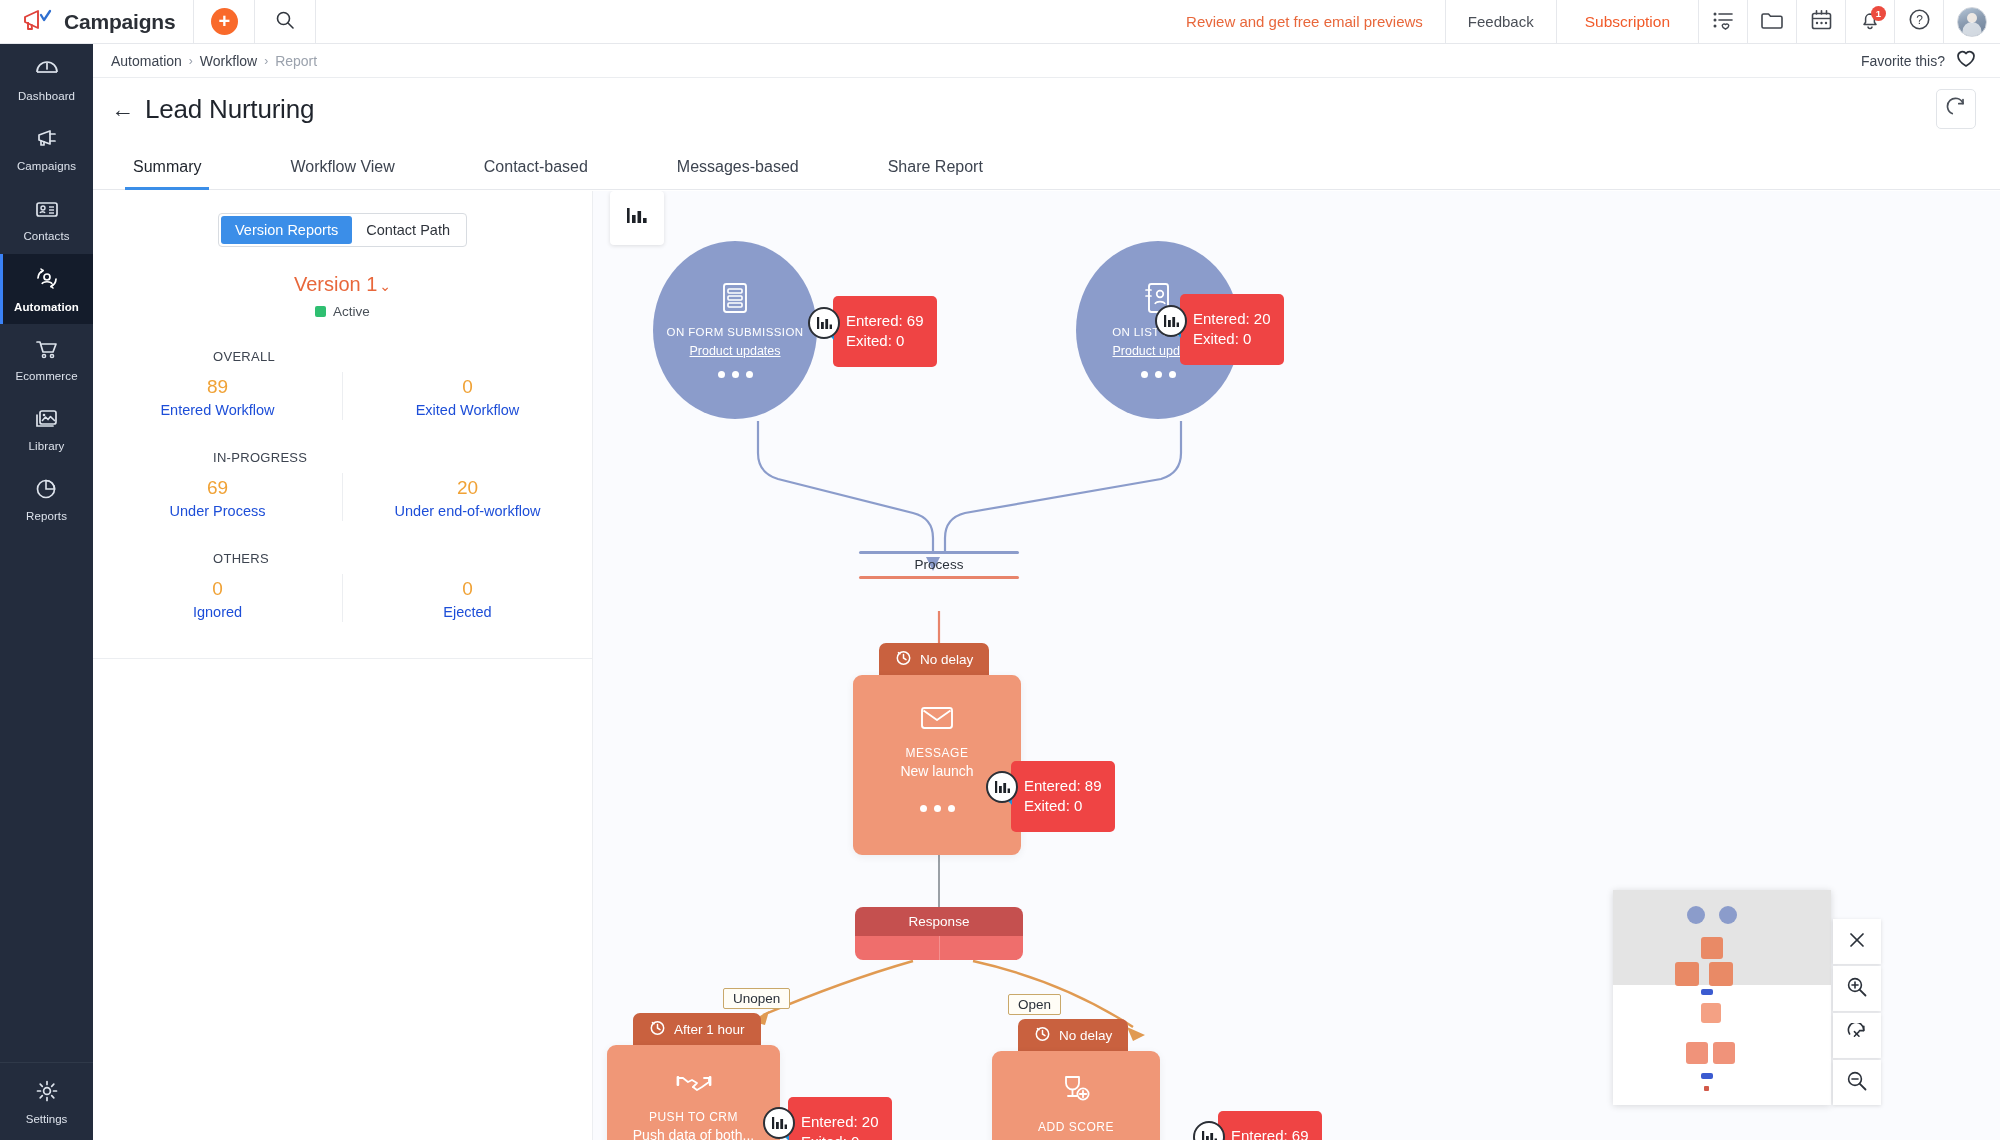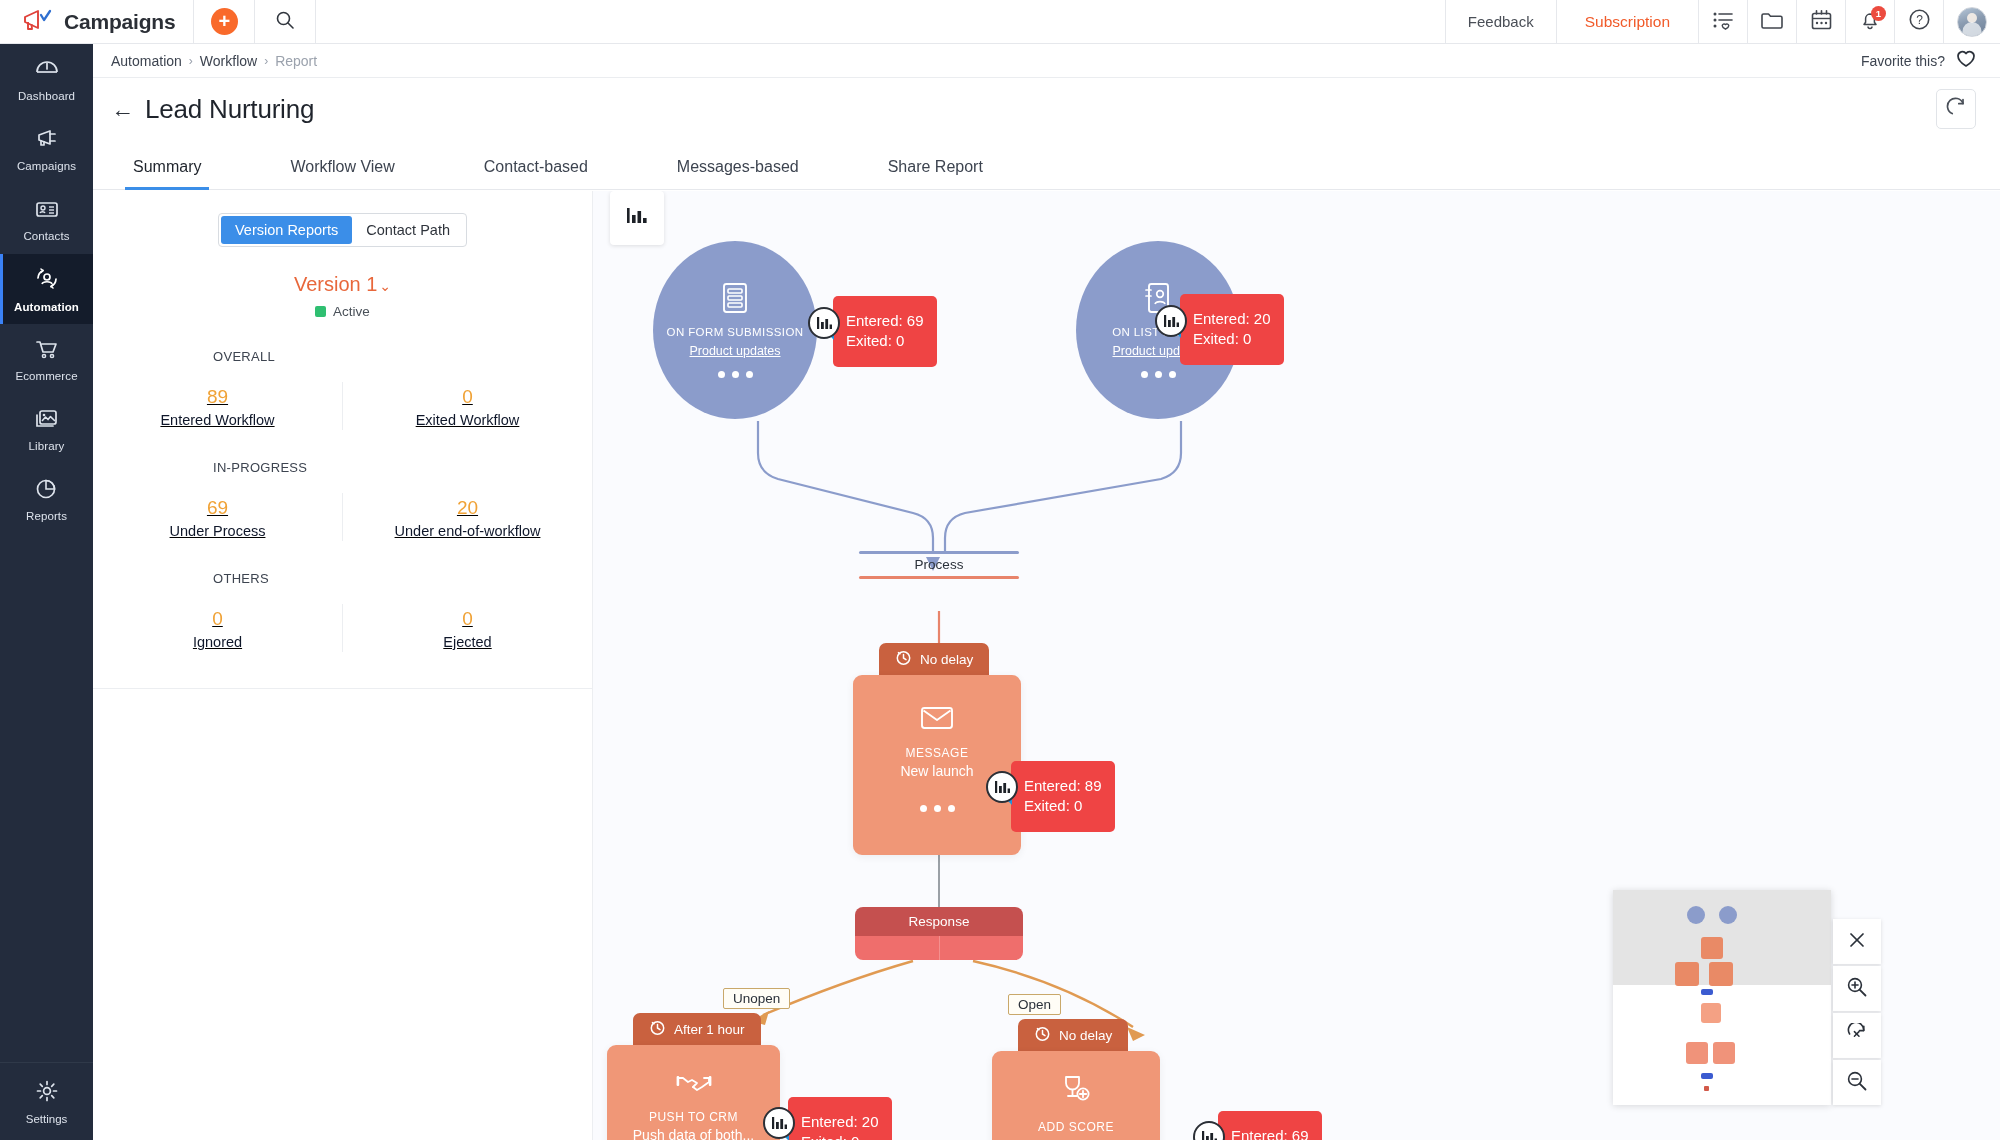--- a/index.html
+++ b/index.html
@@ -144,27 +144,27 @@
     text-align: center; margin-top: 26px; color: #e8673b; font-size: 20px; cursor: pointer;
   }
   .version-line .chev { font-size: 14px; margin-left: 2px; }
   .status-line {
     display: flex; align-items: center; justify-content: center; gap: 7px; margin-top: 8px;
   }
   .status-dot { width: 11px; height: 11px; background: #2fbf71; border-radius: 2px; }
   .status-txt { font-size: 13.5px; color: #4a5159; }
 
   .sec-title { font-size: 13px; color: #3d4450; padding: 0 0 0 120px; margin-top: 30px; letter-spacing:.3px;}
-  .statgrid { display: flex; margin-top: 18px; text-decoration: underline; }
+  .statgrid { display: flex; margin-top: 8px; }
   .statcell {
     flex: 1; text-align: center; padding: 4px 0 2px 0;
   }
   .statcell + .statcell { border-left: 1px solid #eceef1; }
   .statcell .num { font-size: 19px; color: #f0a236; }
-  .statcell .lbl { font-size: 14.5px; color: #0f172a; margin-top: 4px; }
+  .statcell .lbl { font-size: 14.5px; color: #1d4ed8; margin-top: 4px; }
 
   
   .canvas {
     position: absolute; top: 191px; left: 593px; width: 1407px; height: 949px;
     background: #fafbfe; overflow: hidden; z-index: 10;
   }
   .chart-tool {
     position: absolute; left: 17px; top: 0px; width: 54px; height: 54px;
     background: #fff; border-radius: 4px; box-shadow: 0 1px 4px rgba(0,0,0,.12);
     display: flex; align-items: center; justify-content: center;
@@ -283,20 +283,21 @@
     <div class="tb-searchbox">
       <span>
         <svg width="20" height="20" viewBox="0 0 20 20">
             <circle cx="8.5" cy="8.5" r="6" fill="none" stroke="#31363e" stroke-width="1.6"></circle>
             <line x1="13" y1="13" x2="18" y2="18" stroke="#31363e" stroke-width="1.6" stroke-linecap="round"></line>
           </svg>
       </span>
     </div>
     <div class="tb-sep"></div>
     <div class="tb-spacer"></div>
+    <div class="tb-link orange">Review and get free email previews</div>
     <div class="tb-sep"></div>
     <div class="tb-link">Feedback</div>
     <div class="tb-sep"></div>
     <div class="tb-link subs">Subscription</div>
     <div class="tb-sep"></div>
     <div class="tb-icon">
       <span>
         <svg width="22" height="20" viewBox="0 0 22 20">
           <circle cx="3" cy="4" r="1.5" fill="#41464e"></circle>
             <circle cx="3" cy="10" r="1.5" fill="#41464e"></circle>

